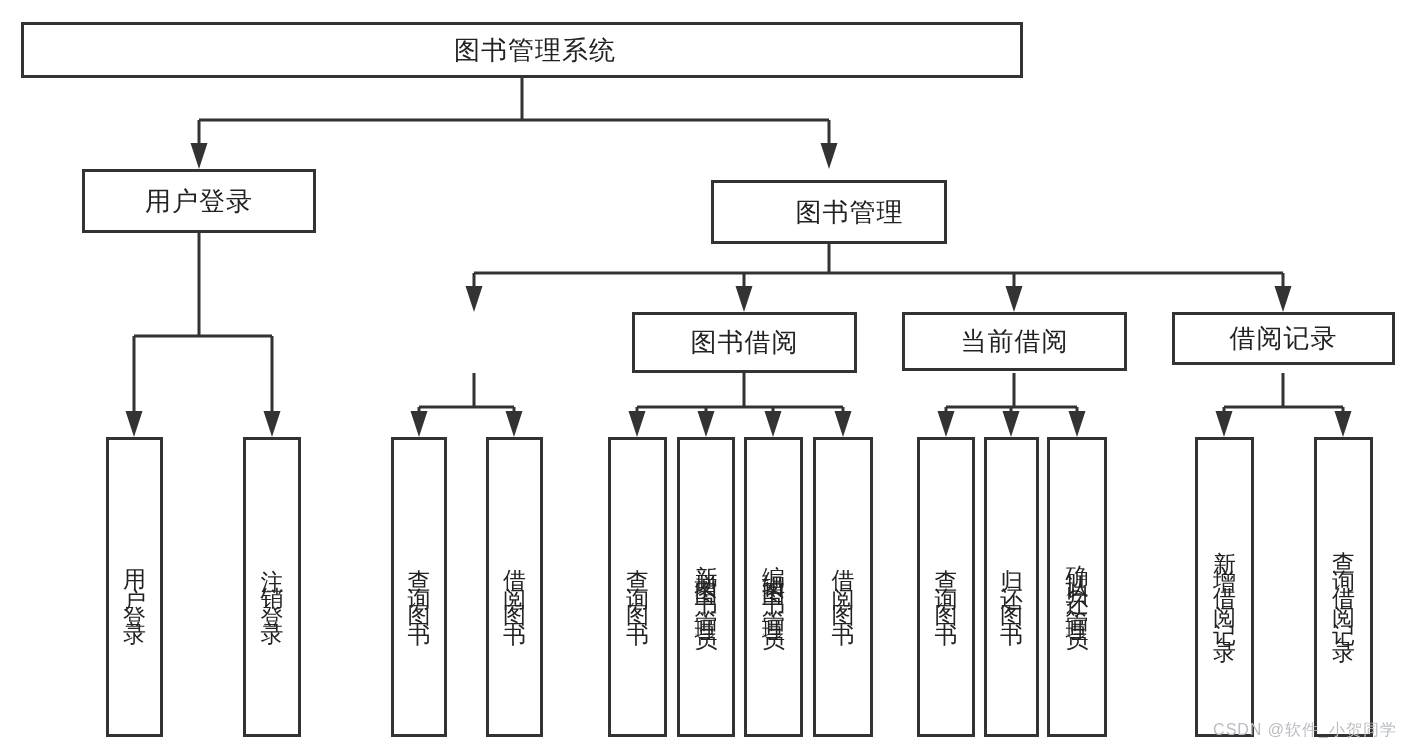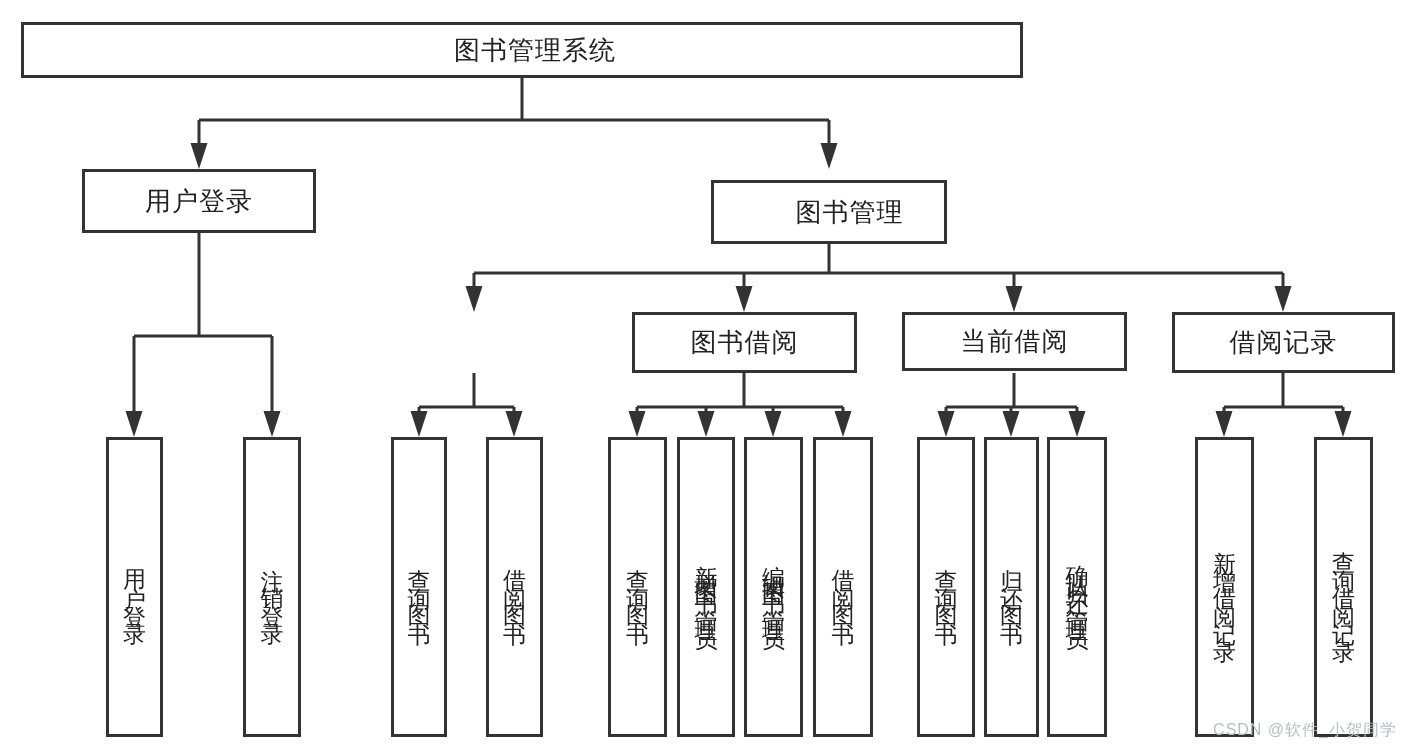--- a/index.html
+++ b/index.html
@@ -122,21 +122,21 @@
          M1343 437 l-8.5 -26 h17 z"></path>
   </svg>
 
   <div class="node h-node" style="left:21px; top:22px; width:1002px; height:56px;padding-left:26px;">图书管理系统</div>
 
   <div class="node h-node" style="left:82px; top:169px; width:234px; height:64px;">用户登录</div>
   <div class="node h-node" style="left:711px; top:180px; width:236px; height:64px;padding-left:41px;">图书管理</div>
 
   <div class="node h-node" style="left:632px; top:312px; width:225px; height:61px;">图书借阅</div>
   <div class="node h-node" style="left:902px; top:312px; width:225px; height:59px;">当前借阅</div>
-  <div class="node h-node" style="left:1172px; top:312px; width:223px; height:61px;">借阅记录</div>
+  <div class="node h-node" style="left:1172px; top:312px; width:223px; height:53px;">借阅记录</div>
 
   <div class="node v-node" style="left: 106px; top: 437px; width: 57px; height: 300px; letter-spacing: 18px;">用户登录</div>
   <div class="node v-node" style="left: 243px; top: 437px; width: 58px; height: 300px; letter-spacing: 18px;">注销登录</div>
 
   <div class="node v-node" style="left: 391px; top: 437px; width: 56px; height: 300px; letter-spacing: 18px;">查询图书</div>
   <div class="node v-node" style="left: 486px; top: 437px; width: 57px; height: 300px; letter-spacing: 18px;">借阅图书</div>
 
   <div class="node v-node" style="left: 608px; top: 437px; width: 59px; height: 300px; letter-spacing: 18px;">查询图书</div>
   <div class="node v-node" style="left: 677px; top: 437px; width: 58px; height: 300px; letter-spacing: 9px;">新增图书（管理员）</div>
   <div class="node v-node" style="left: 744px; top: 437px; width: 59px; height: 300px; letter-spacing: 9px;">编辑图书（管理员）</div>

